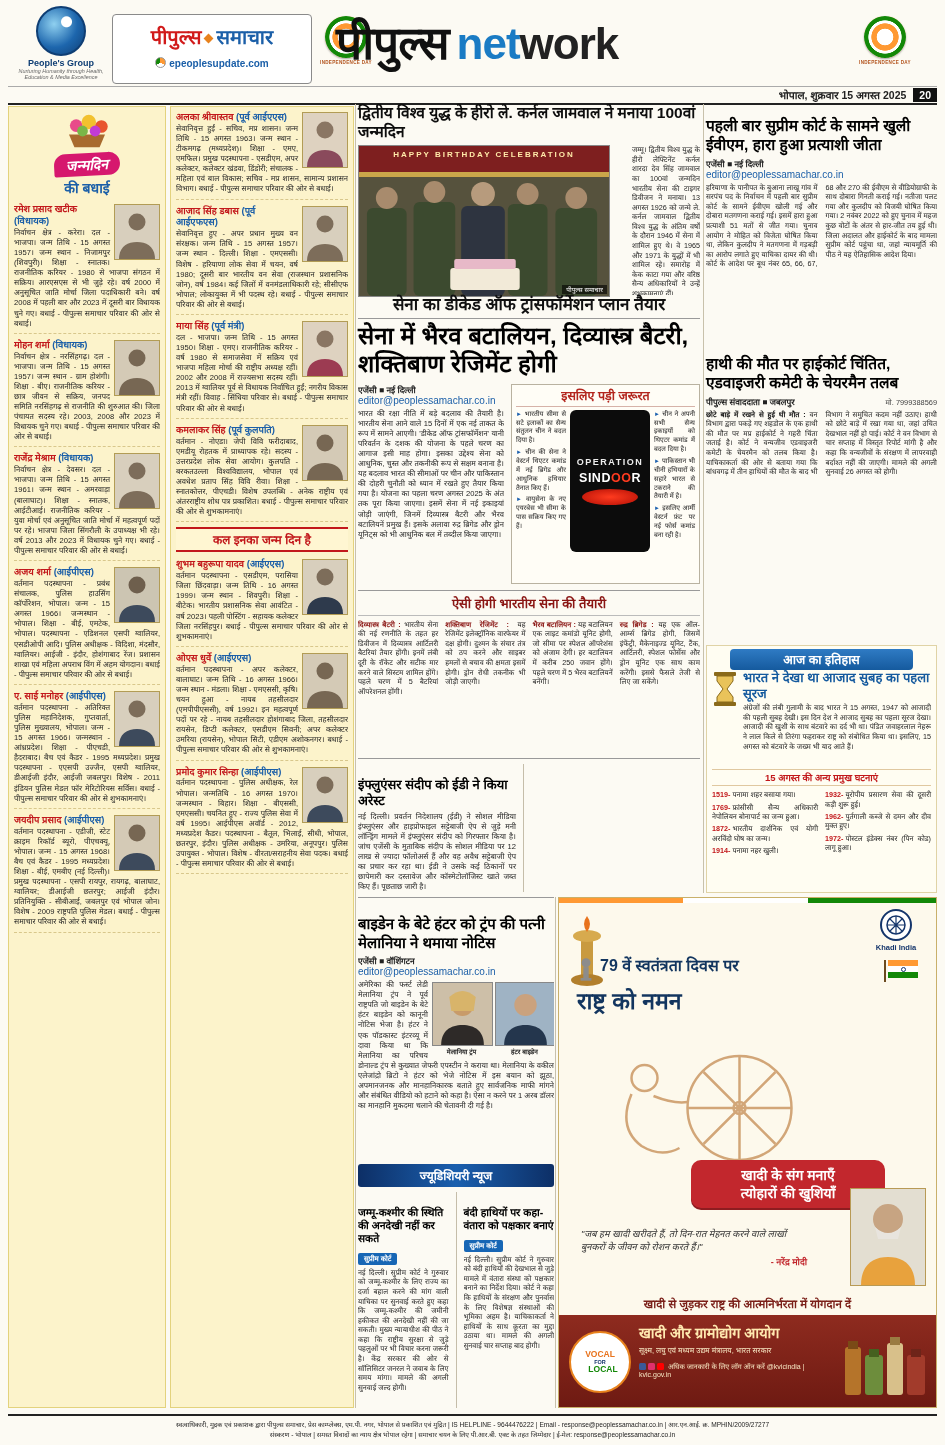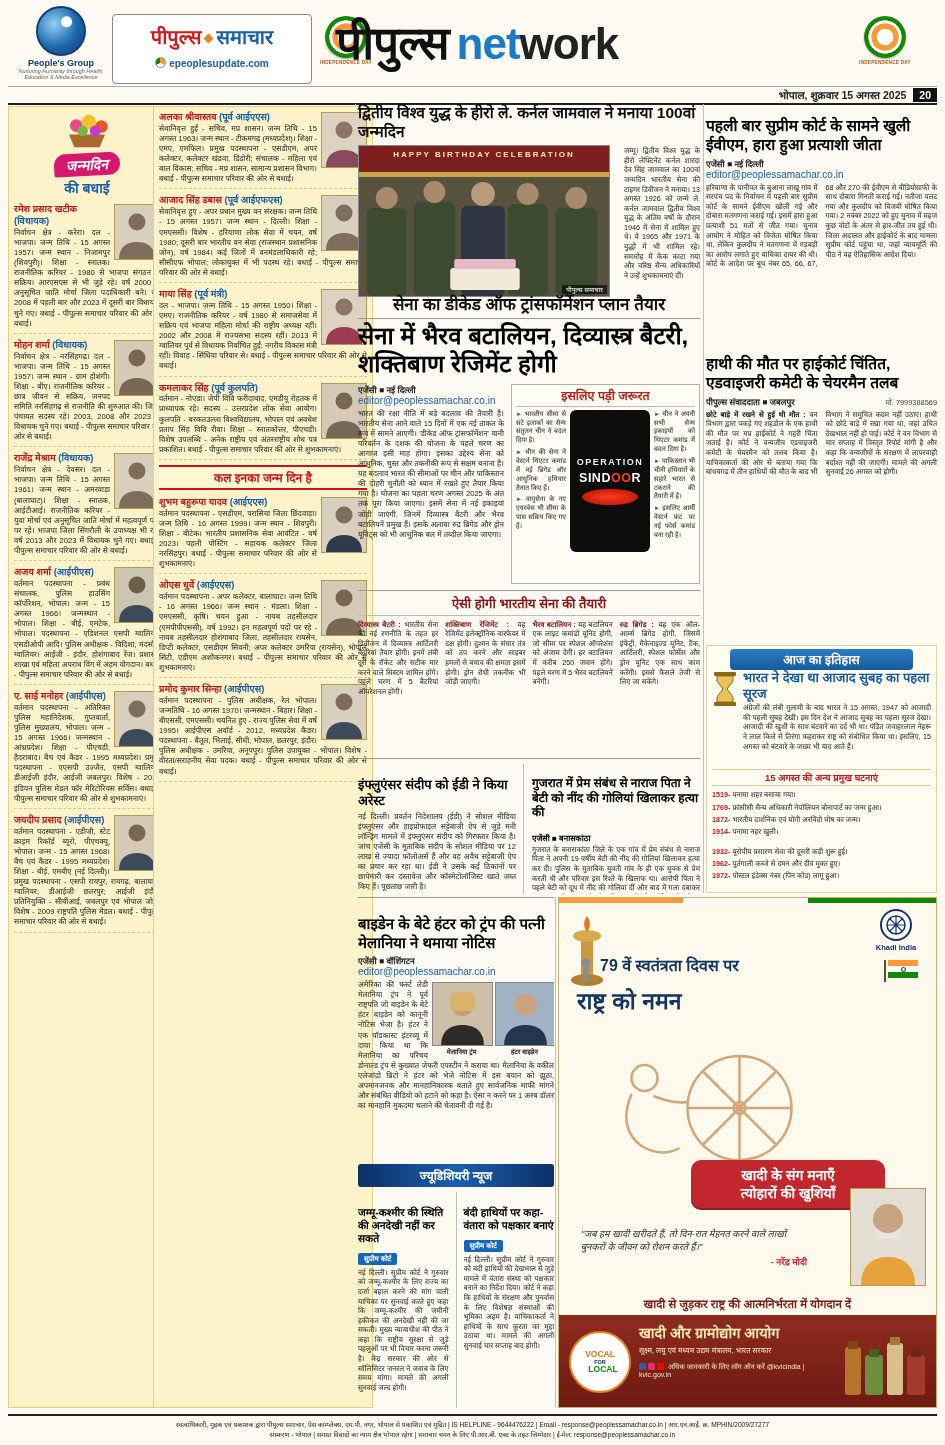--- a/index.html
+++ b/index.html
@@ -32,35 +32,35 @@
   .t-net{font-size:44px;font-weight:bold;color:#1a7bc4;letter-spacing:-1px;margin-left:8px;}
   .t-work{font-size:44px;font-weight:bold;color:#222;letter-spacing:-1px;}
   .dateline{position:absolute;left:8px;top:86px;width:929px;height:16px;border-top:1px solid #aaa;border-bottom:2px solid #222;display:flex;justify-content:flex-end;align-items:center;gap:7px;}
   .dl{font-size:10.5px;font-weight:bold;color:#222;}
   .pageno{background:#111;color:#fff;font-size:10.5px;font-weight:bold;padding:0 6px;line-height:14px;}
   
   .vr{position:absolute;border-left:1px solid #c8c1ab;width:0;}
   
   .bday{position:absolute;top:106px;height:1302px;background:#fcf3cb;border:1px solid #e3d27d;padding:4px 5px;overflow:hidden;box-sizing:border-box;}
   .bday1{left:8px;width:158px;}
-  .bday2{left:153px;width:220px;}
+  .bday2{left:170px;width:184px;}
   .bd-header{position:relative;text-align:center;margin-bottom:6px;padding-top:2px;}
   .bd-h1{display:inline-block;background:#d6186e;color:#fff;font-style:italic;font-weight:bold;font-size:14px;padding:2px 12px;border-radius:12px 12px 12px 2px;transform:rotate(-3deg);}
   .bd-h2{font-size:14px;font-weight:bold;color:#1b5fa8;margin-top:2px;}
   .bd{margin-bottom:5px;border-bottom:1px dashed #d8c78c;padding-bottom:4px;overflow:hidden;}
   .bd-ph{float:right;width:44px;height:54px;border:1px solid #b29c55;margin:1px 0 2px 4px;background:#d8cfbd;}
   .bd-ph svg{display:block;width:100%;height:100%;}
   .bd-n{font-size:9.5px;line-height:1.25;margin-bottom:1px;}
   .nm{font-weight:bold;color:#c2181b;}
   .rl{font-weight:bold;color:#1b5fa8;}
   .tmr{text-align:center;color:#c2181b;font-weight:bold;font-size:12px;border-top:2px solid #c2181b;border-bottom:2px solid #c2181b;background:#fff6d2;padding:2px 0;margin:4px 0 6px;}
   
   .centenary{position:absolute;left:358px;top:104px;width:342px;height:186px;}
   .cent-h{font-size:15.5px;font-weight:bold;color:#0d0d0d;line-height:1.2;margin:0 0 4px;}
-  .cent-row{display:flex;gap:14px;align-items:center;}
+  .cent-row{display:flex;gap:22px;}
   .cent-photo{position:relative;width:250px;height:150px;border:1px solid #888;background:#56523d;flex:none;}
   .cent-photo svg{display:block;width:100%;height:100%;}
   .photo-banner{position:absolute;left:0;top:4px;width:100%;text-align:center;color:#ffe9a8;font-size:8px;font-weight:bold;letter-spacing:2px;}
   .cap{position:absolute;right:2px;bottom:2px;background:rgba(0,0,0,.6);color:#fff;font-size:6.5px;padding:0 4px;}
   .cent-side{flex:1;height:150px;overflow:hidden;}
   .army{position:absolute;left:358px;top:292px;width:342px;}
   .kicker{text-align:center;font-size:17px;font-weight:bold;color:#111;border-bottom:1px solid #999;padding-bottom:3px;margin-bottom:3px;}
   .army-h{font-size:24px;font-weight:bold;color:#000;line-height:1.18;margin:2px 0 5px;}
   .army-row{display:flex;gap:7px;height:200px;overflow:hidden;}
   .army-left{width:146px;flex:none;}
@@ -77,21 +77,21 @@
   .sindoor{width:80px;height:142px;flex:none;background:#0c0c0c;border-radius:6px;color:#fff;display:flex;flex-direction:column;align-items:center;justify-content:center;gap:4px;}
   .op{font-size:9px;font-weight:bold;letter-spacing:1.5px;color:#eee;}
   .sin{font-size:12.5px;font-weight:bold;letter-spacing:.5px;}
   .sin .oo{color:#ff3b1f;}
   .splash{width:56px;height:16px;border-radius:50%;background:radial-gradient(#ff3b1f,#b30f05);}
   .prep{margin-top:6px;border-top:1px solid #999;}
   .prep-t{text-align:center;font-size:13px;font-weight:bold;color:#8a1513;padding:3px 0;border-bottom:1px solid #bbb;margin-bottom:4px;}
   .prep-row{display:flex;gap:7px;height:132px;overflow:hidden;}
   .prep-col{flex:1;}
   .prep-lb{font-weight:bold;color:#8a1513;}
-  .edguj{position:absolute;left:358px;top:758px;width:342px;height:136px;display:flex;gap:8px;border-top:1px solid #999;padding-top:5px;box-sizing:border-box;overflow:hidden;}
+  .edguj{position:absolute;left:358px;top:758px;width:342px;height:136px;display:flex;gap:24px;border-top:1px solid #999;padding-top:5px;box-sizing:border-box;overflow:hidden;flex-direction:column;}
   .ed{width:158px;flex:none;border-right:1px solid #c5bda9;padding-right:7px;}
   .ed-h{font-size:13px;font-weight:bold;line-height:1.22;margin-bottom:3px;color:#000;}
   .guj{flex:1;}
   .guj-h{font-size:12px;font-weight:bold;line-height:1.22;color:#000;}
   .guj-by{font-size:8px;font-weight:bold;margin:2px 0;}
   .hunter{position:absolute;left:358px;top:897px;width:196px;height:264px;border-top:1px solid #999;padding-top:5px;box-sizing:border-box;overflow:hidden;}
   .hun-h{font-size:15px;font-weight:bold;line-height:1.22;color:#000;margin-bottom:3px;}
   .hun-photos{float:right;width:122px;margin:2px 0 3px 4px;display:flex;gap:4px;}
   .hun-photos figure{margin:0;width:59px;}
   .ph{width:59px;height:62px;border:1px solid #888;}
@@ -114,21 +114,21 @@
   .phone{font-size:7.4px;color:#444;}
   .ele-b{column-count:2;column-gap:8px;height:212px;overflow:hidden;margin-top:3px;}
   .lead-b{font-weight:bold;color:#111;}
   .hist{position:absolute;left:706px;top:645px;width:231px;height:248px;background:#fffdf2;border:1px solid #e0d3a6;padding:3px 5px;box-sizing:border-box;overflow:hidden;}
   .hist-bar{background:linear-gradient(#2f7bc4,#155a9e);color:#fff;text-align:center;font-weight:bold;font-size:12.5px;padding:2px 0;border-radius:4px;margin:0 18px 0;}
   .hour{float:left;width:26px;height:34px;margin:2px 5px 2px 0;}
   .hour svg{display:block;width:100%;height:100%;}
   .hist-h{font-size:13px;font-weight:bold;color:#155a9e;line-height:1.2;margin-bottom:2px;}
   .hist-b{height:62px;overflow:hidden;}
   .hist-sub{text-align:center;color:#c2181b;font-weight:bold;font-size:9.5px;border-top:1px solid #e0c8a0;border-bottom:1px solid #e0c8a0;margin:4px 0;padding:1px 0;clear:both;}
-  .hist-events{display:flex;gap:7px;flex-direction:column;}
+  .hist-events{display:flex;gap:7px;}
   .ev-col{flex:1;}
   .ev{margin-bottom:3px;font-size:7.2px;line-height:1.3;text-align:justify;color:#222;}
   .ev-y{font-weight:bold;color:#c2181b;margin-right:2px;}
   
   .ad{position:absolute;left:558px;top:897px;width:379px;height:511px;border:1px solid #c9b06a;background:#fdf9ec;overflow:hidden;box-sizing:border-box;}
   .ad-strip{position:absolute;left:0;top:0;width:100%;height:5px;background:linear-gradient(90deg,#ff9933 0 33%,#ffffff 33% 66%,#138808 66%);}
   .ad-pillar{position:absolute;left:8px;top:10px;width:40px;height:82px;}
   .ad-khadi{position:absolute;right:10px;top:10px;width:60px;text-align:center;}
   .ad-khadi svg{display:block;width:34px;height:34px;margin:0 auto;}
   .ad-khadi-txt{font-size:7.5px;font-weight:bold;color:#14356b;margin-top:1px;}

